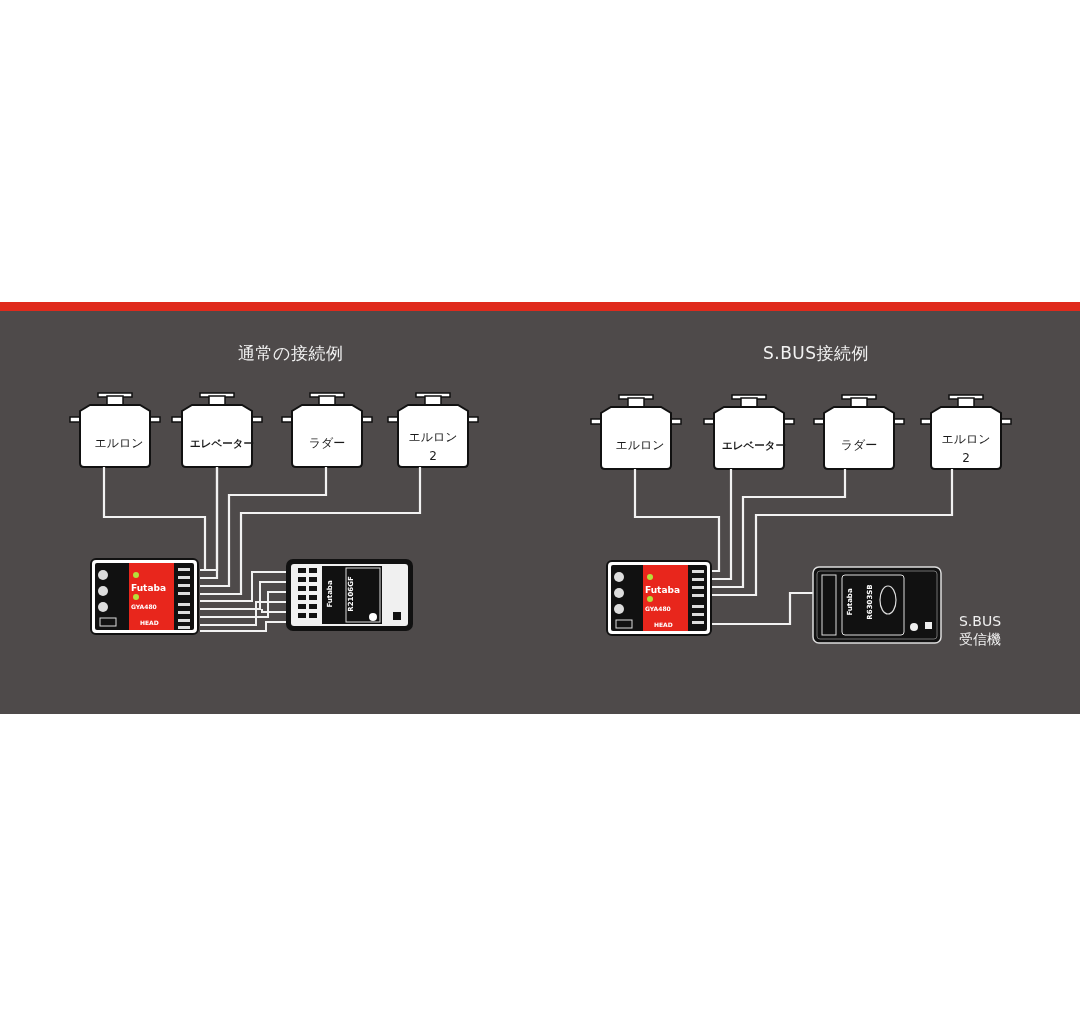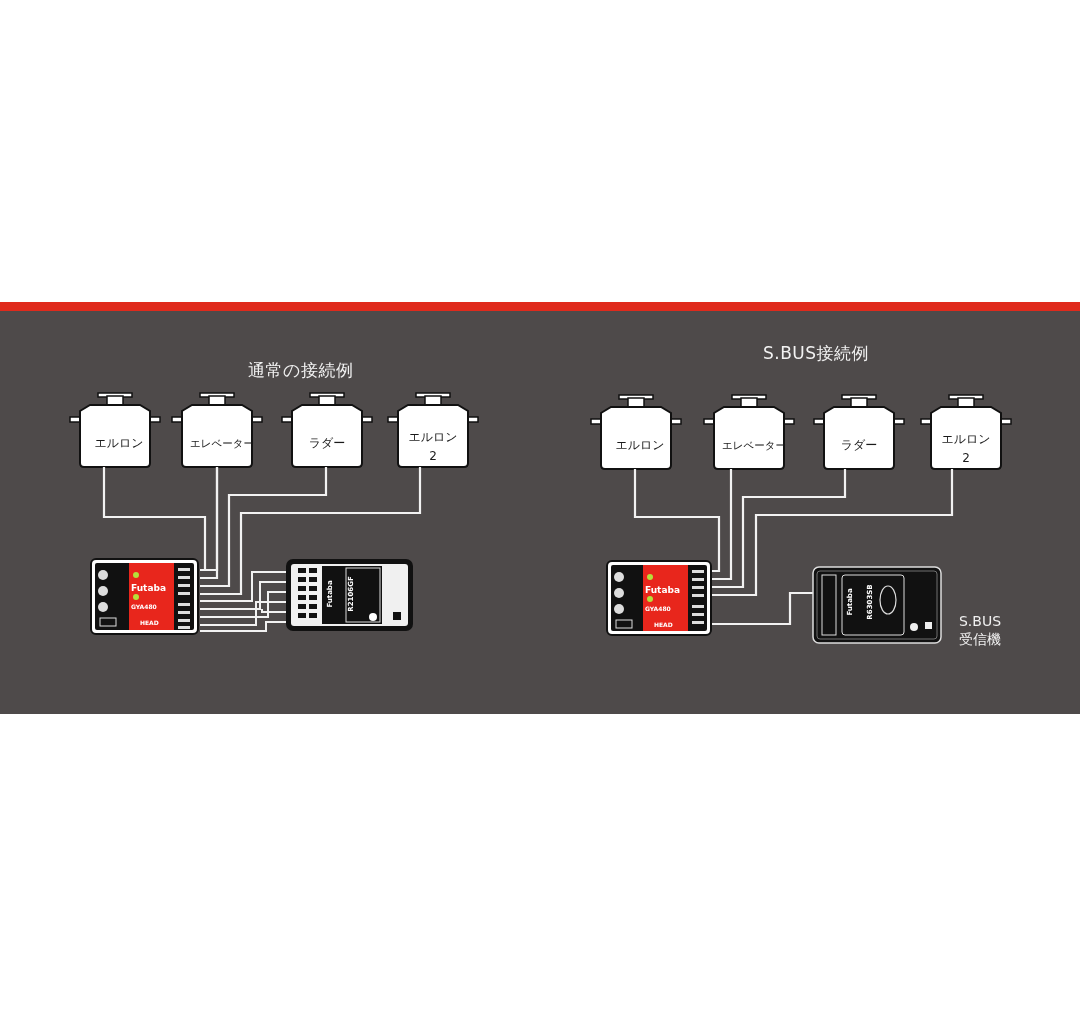--- a/index.html
+++ b/index.html
@@ -20,21 +20,21 @@
     }
     .section-title {
       position: absolute; color: #f2f2f2; font-size: 17px;
       letter-spacing: 0.5px; white-space: nowrap;
     }
     svg.diagram { position: absolute; left: 0; top: 0; }
     .servo-label {
       position: absolute; color: #1a1a1a; font-size: 12px; text-align: center;
       line-height: 16px; white-space: nowrap; margin-top: 6px;
     }
-    .servo-label.small { font-size: 10.5px; }
+    .servo-label.small { font-size: 10.5px; font-weight: bold; }
     .side-label {
       position: absolute; color: #f0f0f0; font-size: 14px; text-align: center;
       line-height: 18px;
     }
     .tiny { font-family: "DejaVu Sans", sans-serif; font-weight: bold; }
   </style>
 </head>
 <body>
 
 <div class="red-band"></div>
@@ -176,21 +176,21 @@
     <rect x="813" y="567" width="128" height="76" rx="6" fill="#111" stroke="#ddd" stroke-width="1.5"></rect>
     <rect x="817" y="571" width="120" height="68" rx="3" fill="#111" stroke="#888" stroke-width="0.8"></rect>
     <rect x="822" y="575" width="14" height="60" fill="#111" stroke="#ddd" stroke-width="1"></rect>
     <rect x="842" y="575" width="62" height="60" rx="3" fill="#111" stroke="#ddd" stroke-width="1"></rect>
     <ellipse cx="888" cy="600" rx="8" ry="14" fill="none" stroke="#ddd" stroke-width="1.2"></ellipse>
     <circle cx="914" cy="627" r="4" fill="#eee"></circle>
     <rect x="925" y="622" width="7" height="7" fill="#eee"></rect>
   </g>
 </svg>
 
-<div class="section-title" style="left:248px; top:342px;margin-top:17px;">通常の接続例</div>
+<div class="section-title" style="left:238px; top:342px;">通常の接続例</div>
 <div class="section-title" style="left:763px; top:342px;">S.BUS接続例</div>
 
 <div class="servo-label" style="left:80px; width:78px; top:429px;">エルロン</div>
 <div class="servo-label small" style="left:182px; width:80px; top:429px;">エレベーター</div>
 <div class="servo-label" style="left:292px; width:70px; top:429px;">ラダー</div>
 <div class="servo-label" style="left:398px; width:70px; top:423px;">エルロン</div>
 <div class="servo-label" style="left:398px; width:70px; top:442px;">2</div>
 
 <div class="servo-label" style="left:601px; width:78px; top:431px;">エルロン</div>
 <div class="servo-label small" style="left:714px; width:80px; top:431px;">エレベーター</div>

